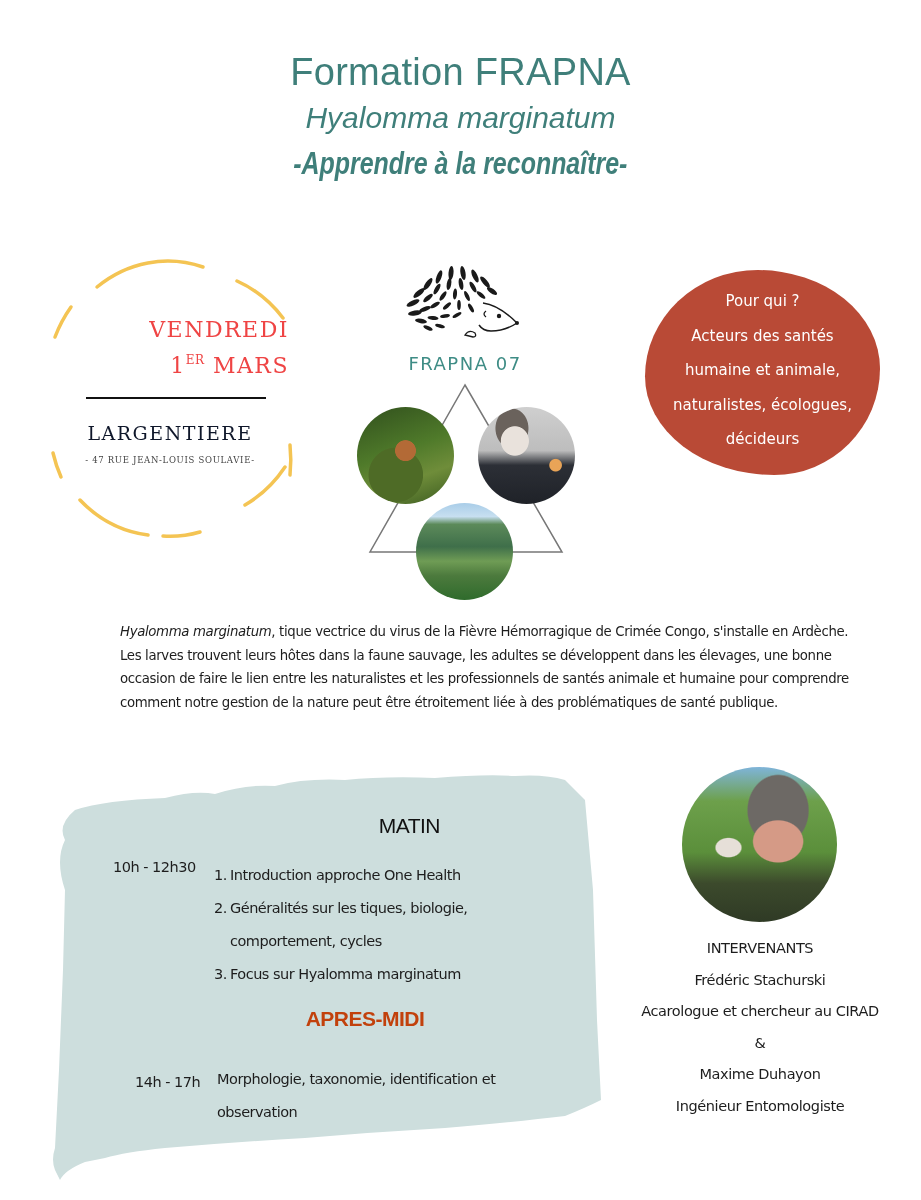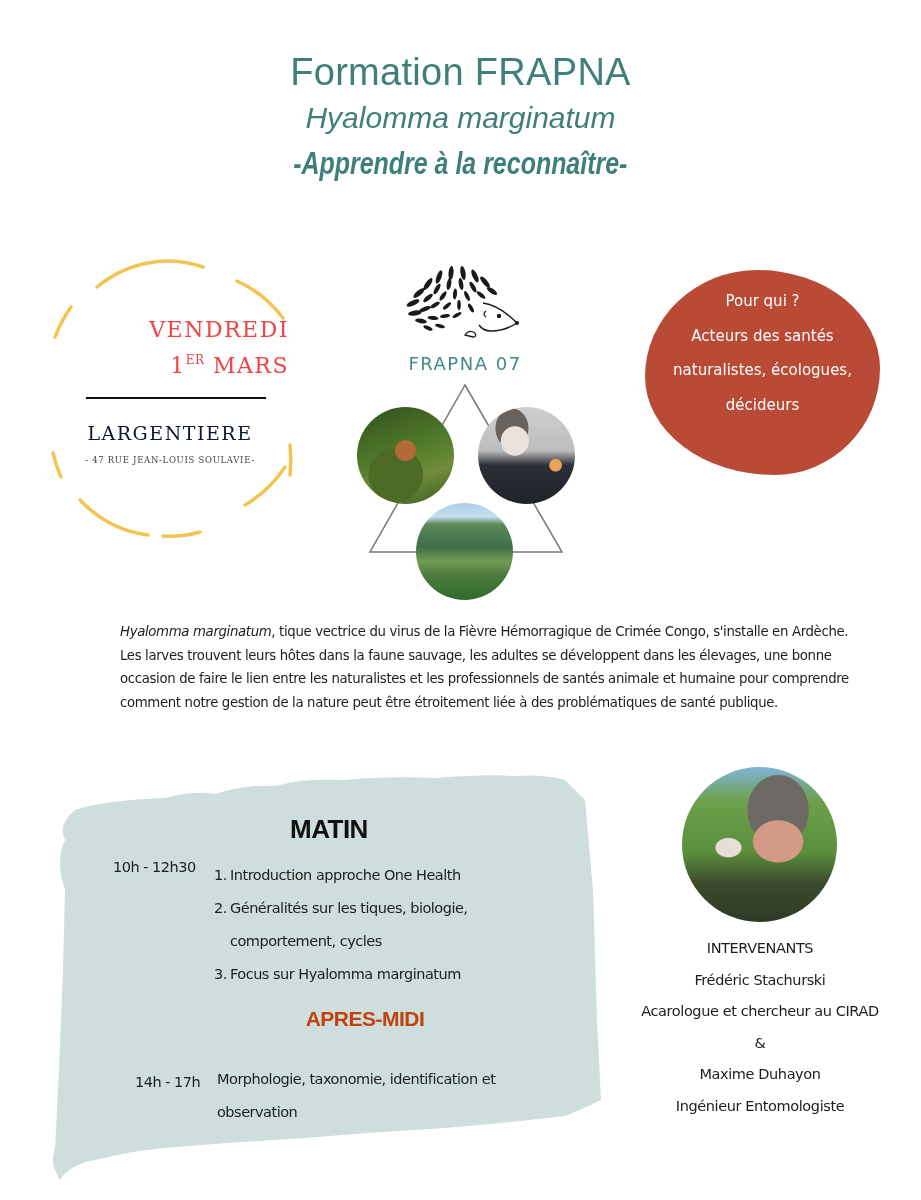--- a/index.html
+++ b/index.html
@@ -37,21 +37,21 @@
     
     .blob { position: absolute; left: 645px; top: 270px; width: 235px; height: 205px; background: #b94a36; border-radius: 48% 52% 45% 55% / 52% 48% 52% 48%; }
     .blob-text { position: absolute; left: 645px; top: 284px; width: 235px; text-align: center; color: #ffffff; font-family: "DejaVu Sans", sans-serif; font-size: 15px; line-height: 34.5px; }
 
     
     .desc { position: absolute; left: 85px; top: 620px; width: 760px; font-family: "DejaVu Sans", sans-serif; font-size: 13.3px; line-height: 23.5px; color: #1d1d1d; letter-spacing: -0.35px; margin-left: 35px; }
     .desc .it { font-style: italic; }
 
     
     .paint { position: absolute; left: 45px; top: 770px; }
-    .h-matin { position: absolute; left: 290px; top: 814px; width: 150px; text-align: left; font-family: "Liberation Sans", sans-serif; font-weight: bold; font-size: 26px; letter-spacing: -0.5px; color: #111; }
+    .h-matin { position: absolute; left: 290px; top: 814px; width: 150px; text-align: right; font-family: "Liberation Sans", sans-serif; font-weight: normal; font-size: 21px; letter-spacing: -0.5px; color: #111; }
     .h-apres { position: absolute; left: 270px; top: 1007px; width: 190px; text-align: center; font-family: "Liberation Sans", sans-serif; font-weight: bold; font-size: 21px; letter-spacing: -0.5px; color: #c2410c; }
     .prog-text { font-family: "DejaVu Sans", sans-serif; font-size: 14.5px; color: #1d1d1d; letter-spacing: -0.5px; }
     .time-matin { position: absolute; left: 113px; top: 859px; }
     .matin-list { position: absolute; left: 214px; top: 859px; width: 320px; list-style: none; }
     .matin-list li { position: relative; line-height: 33px; padding-left: 16px; }
     .matin-list li .num { position: absolute; left: 0; top: 0; }
     .matin-list li.cont { line-height: 33px; }
     .time-apres { position: absolute; left: 135px; top: 1074px; }
     .apres-text { position: absolute; left: 217px; top: 1063px; width: 320px; line-height: 33px; }
 
@@ -137,20 +137,21 @@
   <polygon points="105,5 202,172 10,172" fill="none" stroke="#777" stroke-width="1.5"></polygon>
 </svg>
 <div class="photo photo-fox"></div>
 <div class="photo photo-person"></div>
 <div class="photo photo-mountain"></div>
 
 <div class="blob"></div>
 <div class="blob-text">
   <div>Pour qui ?</div>
   <div>Acteurs des santés</div>
+  <div>humaine et animale,</div>
   <div>naturalistes, écologues,</div>
   <div>décideurs</div>
 </div>
 
 <div class="desc">
   <div><span class="it">Hyalomma marginatum</span><span>, tique vectrice du virus de la Fièvre Hémorragique de Crimée Congo, s'installe en Ardèche.</span></div>
   <div>Les larves trouvent leurs hôtes dans la faune sauvage, les adultes se développent dans les élevages, une bonne</div>
   <div>occasion de faire le lien entre les naturalistes et les professionnels de santés animale et humaine pour comprendre</div>
   <div>comment notre gestion de la nature peut être étroitement liée à des problématiques de santé publique.</div>
 </div>

